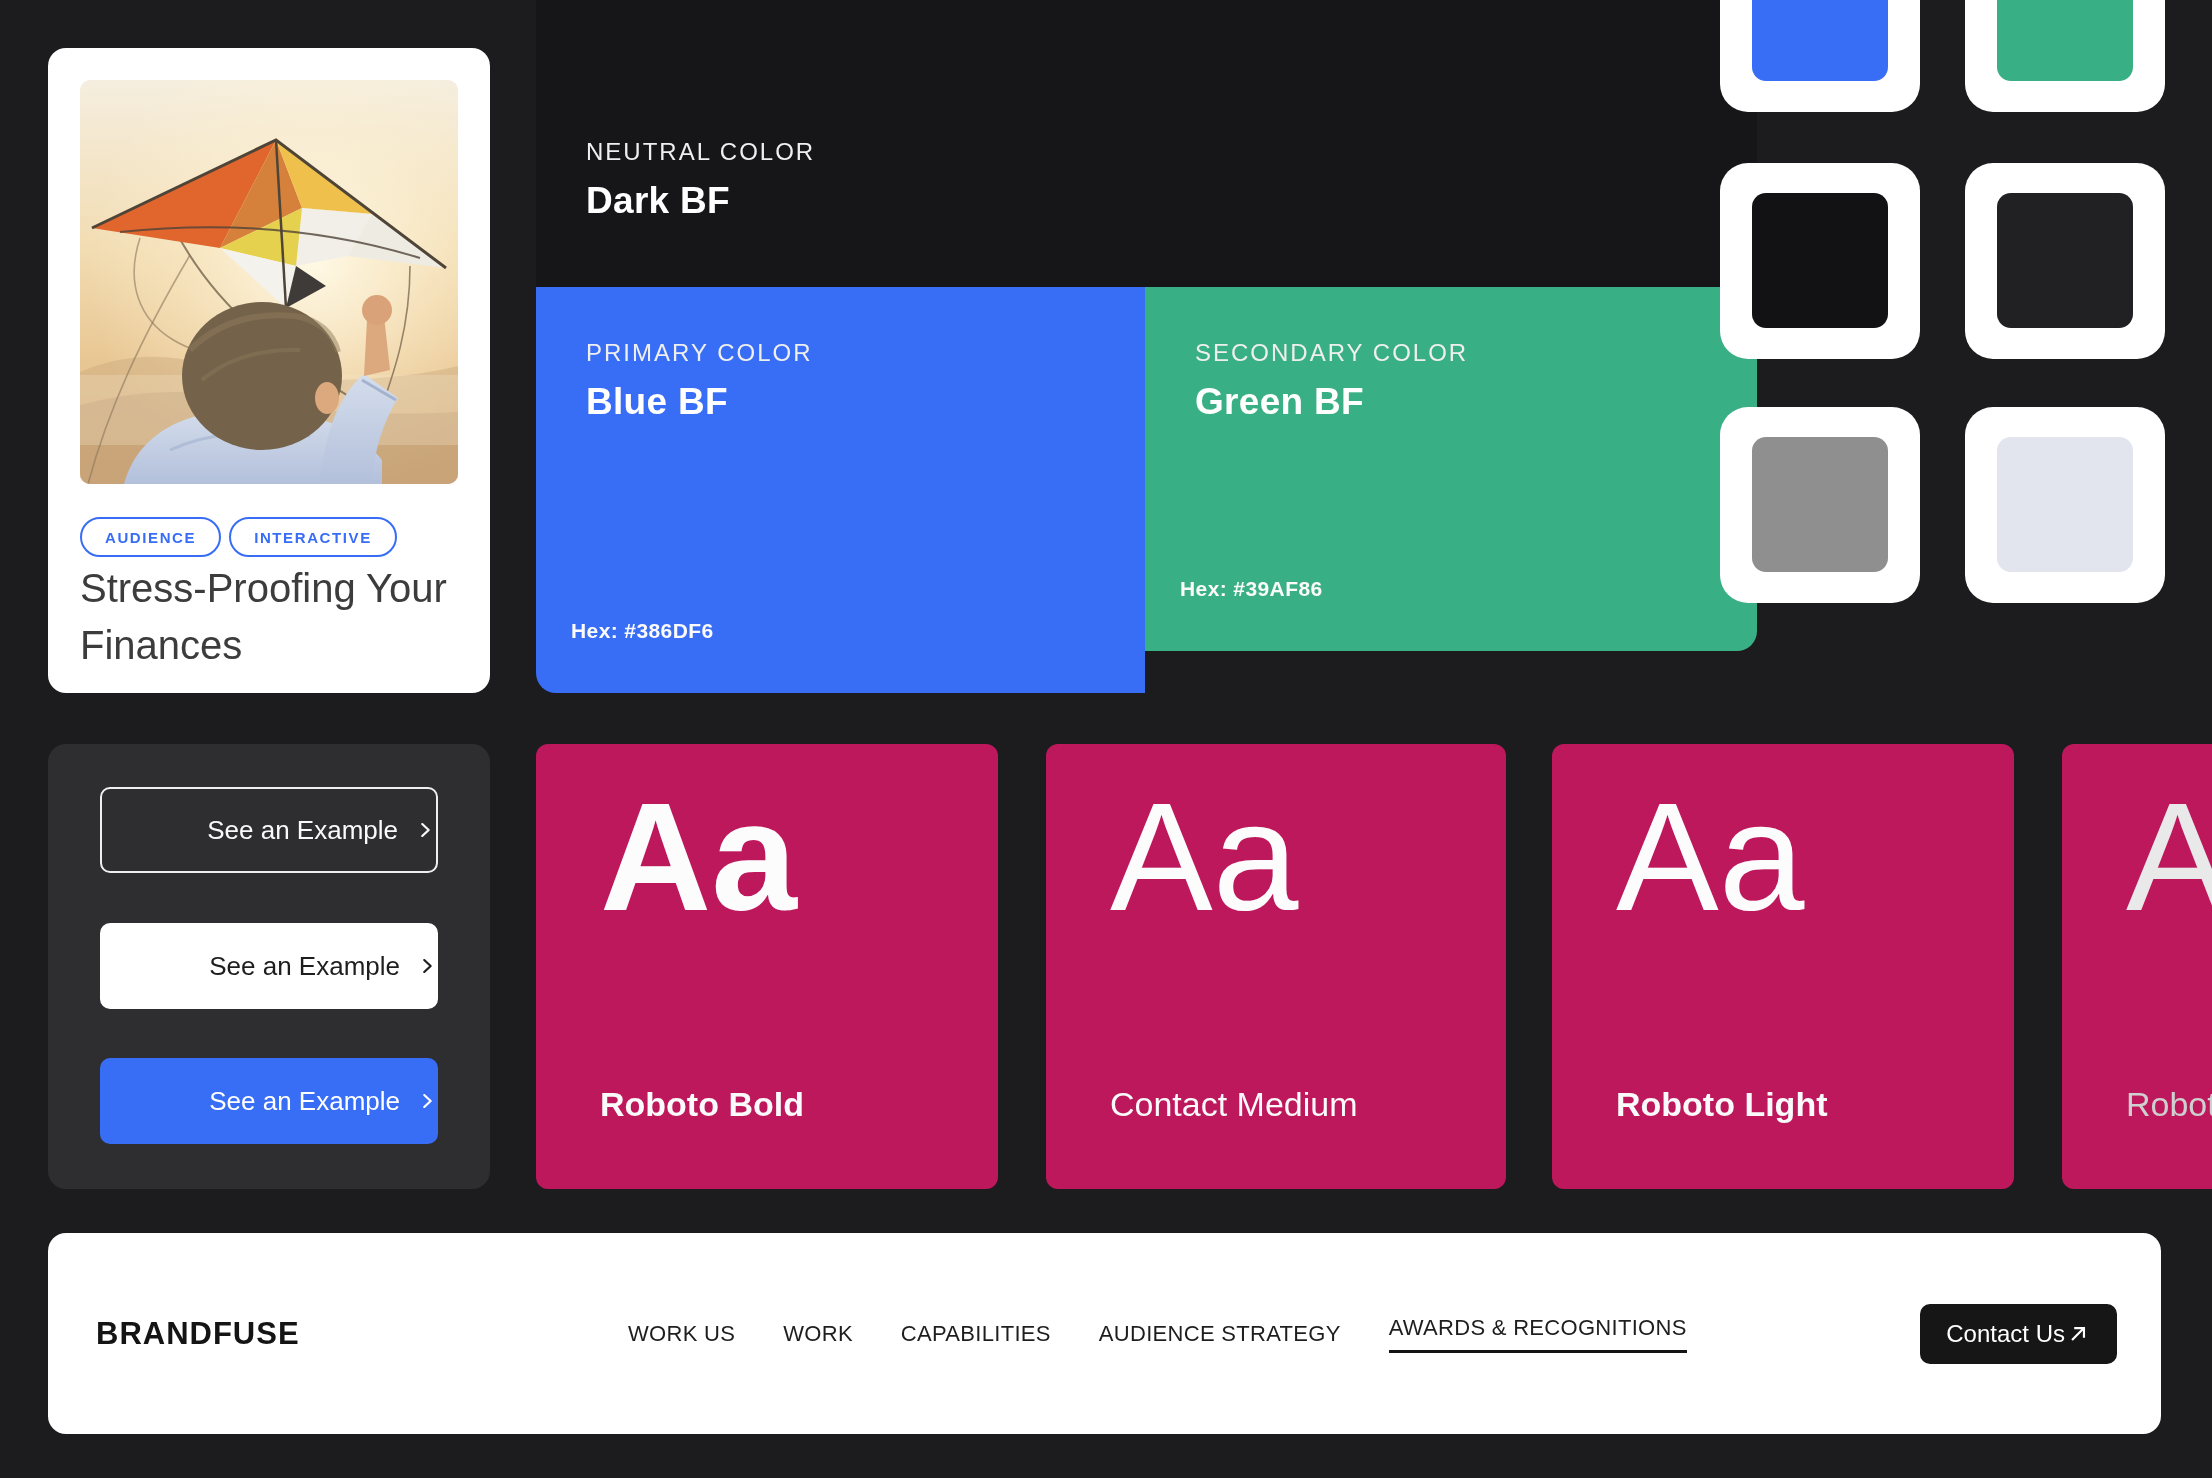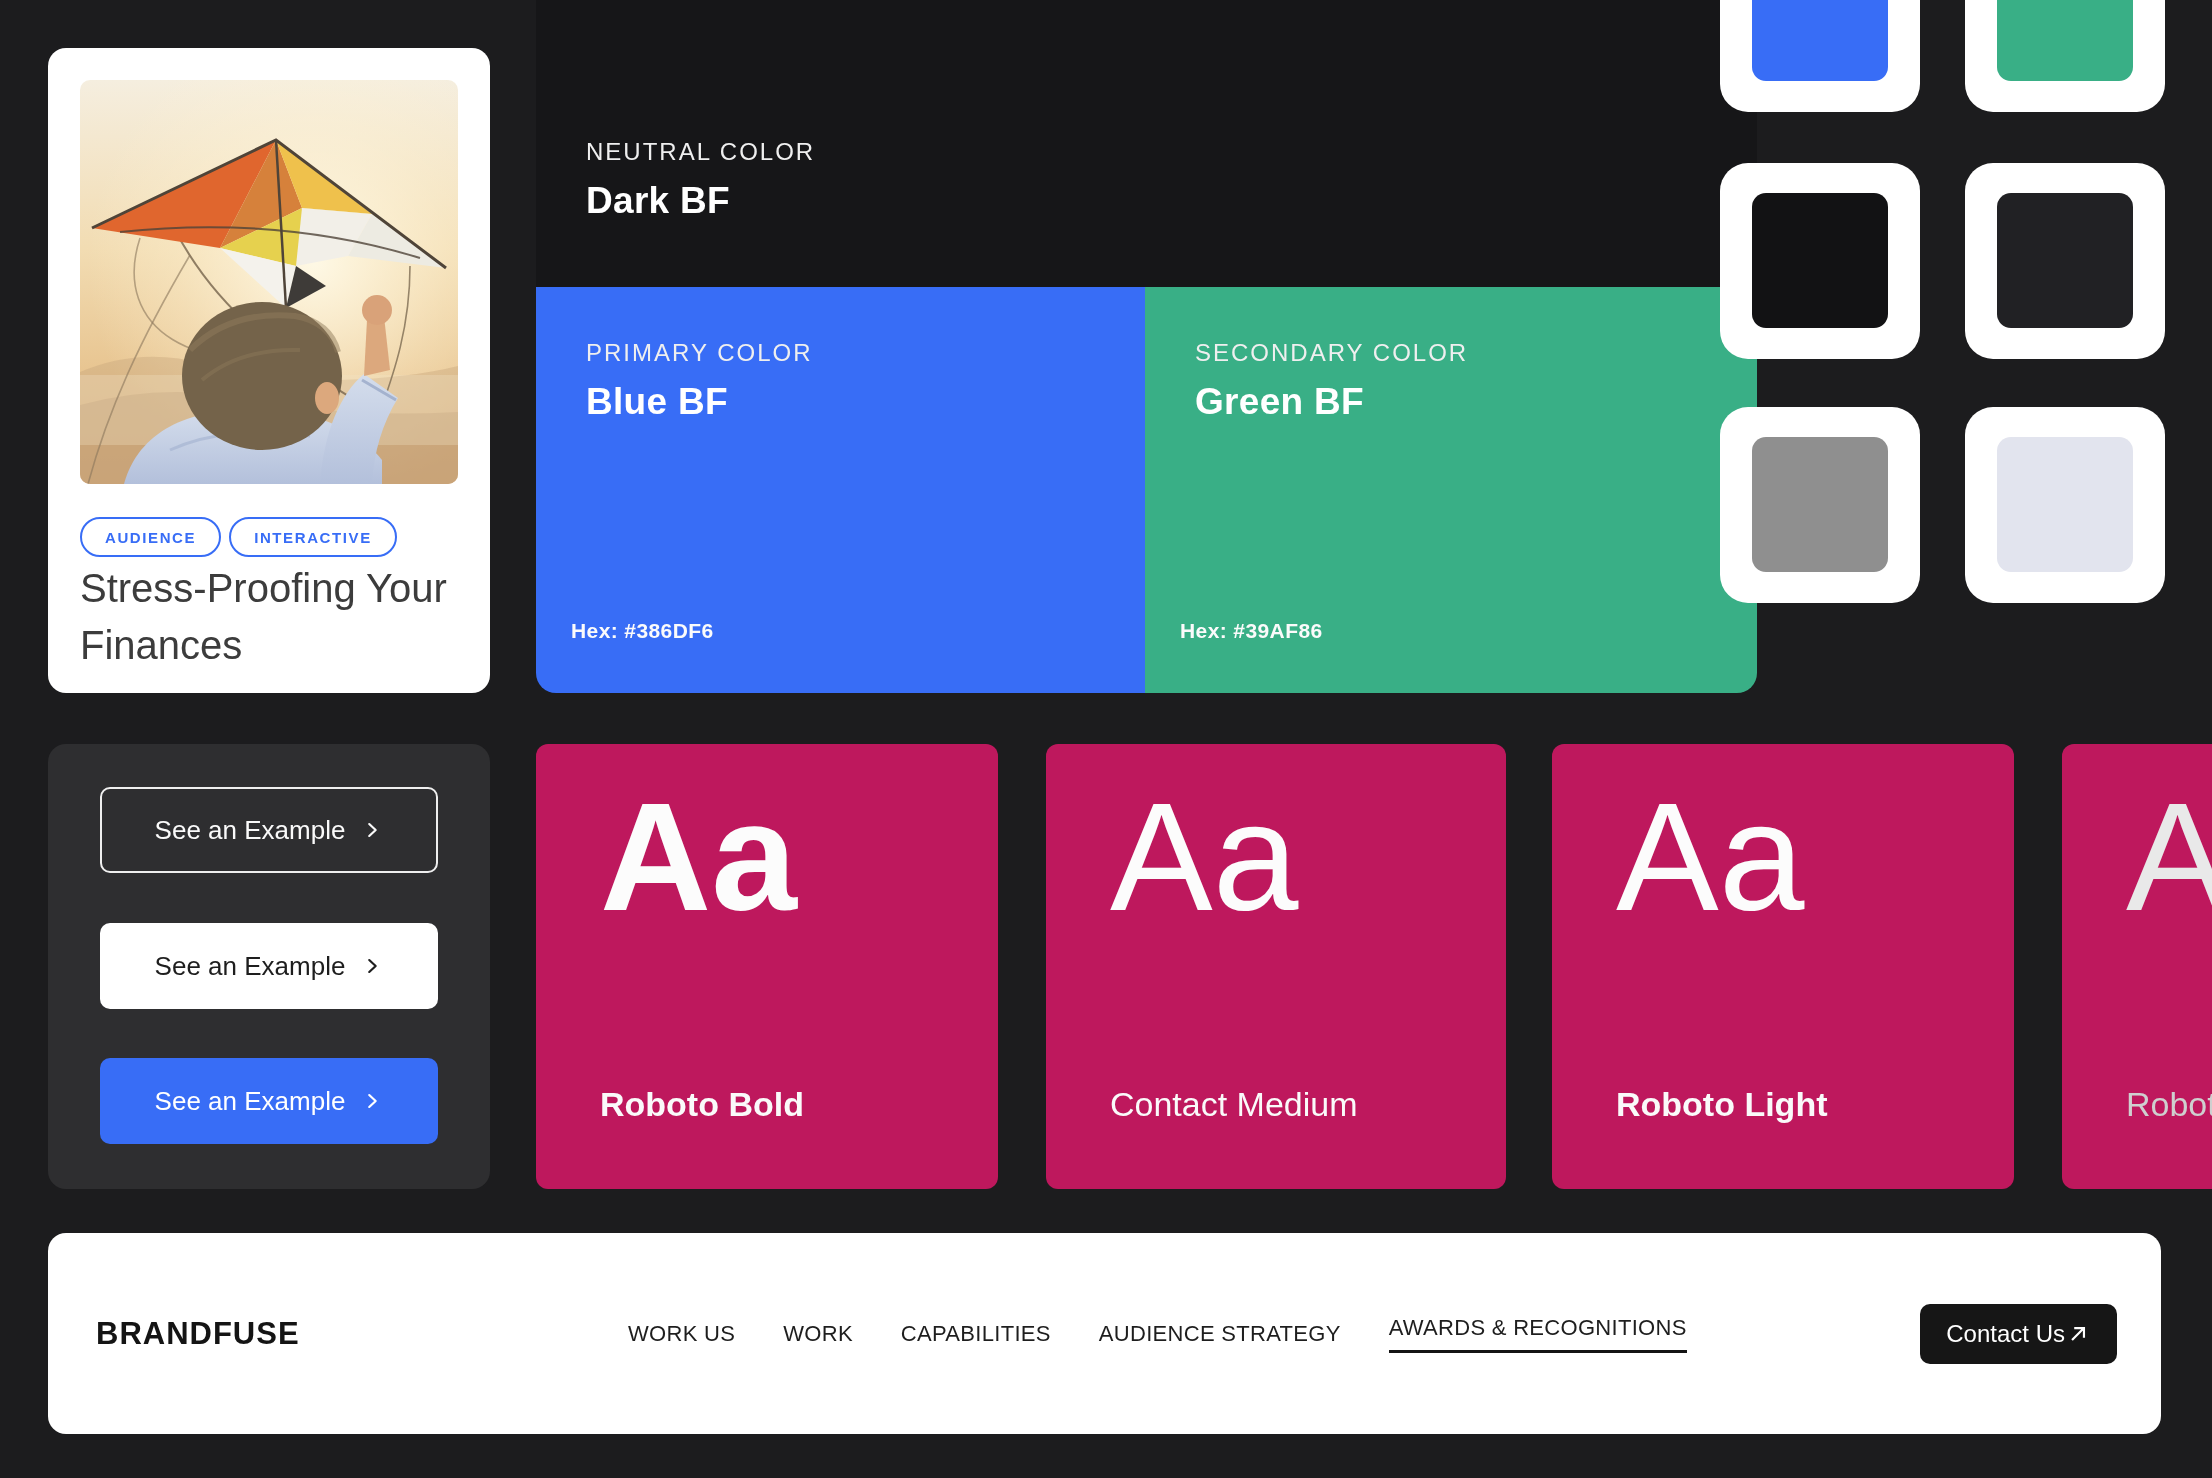--- a/index.html
+++ b/index.html
@@ -33,21 +33,21 @@
     left:32px; top:512px; width:380px;
     font-size:40px; line-height:57px; font-weight:400; color:#3C3C3C;
   }
   .article-title span { display:block; }
 
   
   .color-section { left:536px; top:0; width:1221px; height:693px; z-index:1; }
   .panel { position:absolute; }
   .panel-neutral { left:0; top:0; width:1221px; height:287px; }
   .panel-primary { left:0; top:287px; width:609px; height:406px; border-bottom-left-radius:20px; }
-  .panel-secondary { left:609px; top:287px; width:612px; height:406px; border-bottom-right-radius:20px;padding-left:30px; }
+  .panel-secondary { left:609px; top:287px; width:612px; height:364px; border-bottom-right-radius:20px;padding-left:30px; }
   .eyebrow {
     position:absolute; left:50px;
     font-size:24px; letter-spacing:2px; color:#EFEFEF; font-weight:400;
   }
   .panel-name {
     position:absolute; left:50px;
     font-size:37px; font-weight:700; color:#ffffff; letter-spacing:.3px;
   }
   .panel-neutral .eyebrow { top:138px; }
   .panel-neutral .panel-name { top:180px; }
@@ -74,21 +74,21 @@
   .sw-r3c1 { left:1720px; top:407px; }
   .sw-r3c2 { left:1965px; top:407px; }
 
   
   .buttons-card {
     left:48px; top:744px; width:442px; height:445px;
     background:#2E2E30; border-radius:18px;
   }
   .ex-btn {
     position:absolute; left:52px; width:338px; height:86px;
-    border-radius:10px; display:flex; align-items:center; justify-content:center;
+    border-radius:10px; display:flex; align-items:center; justify-content:flex-end;
     gap:16px; font-size:26px; font-weight:400; cursor:pointer;
   }
   .ex-btn svg { display:block; }
   .ex-btn-1 { top:43px; border:2px solid #EFEFEF; color:#FAFAFA; background:transparent; }
   .ex-btn-2 { top:179px; background:#ffffff; color:#1E1E1E; }
   .ex-btn-3 { top:314px; color:#ffffff; }
 
   
   .type-card {
     position:absolute; top:744px; height:445px;

